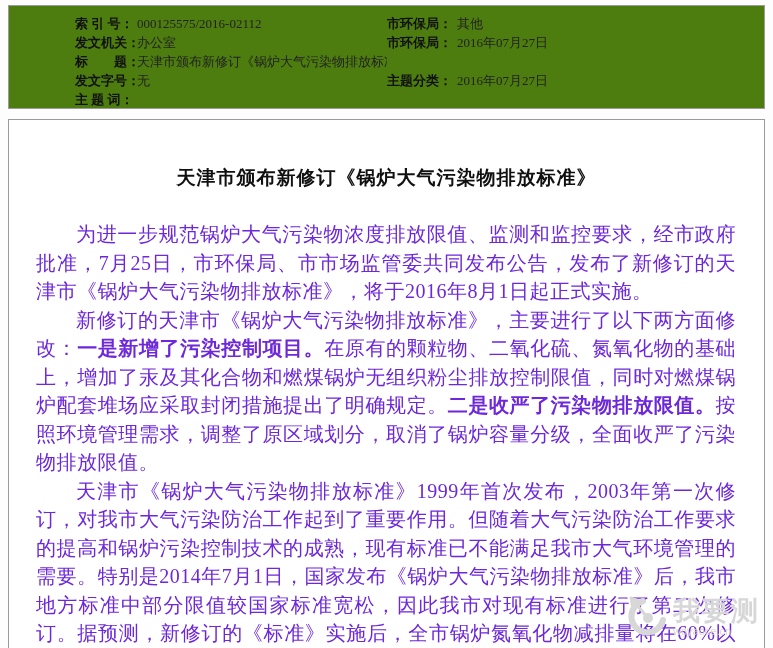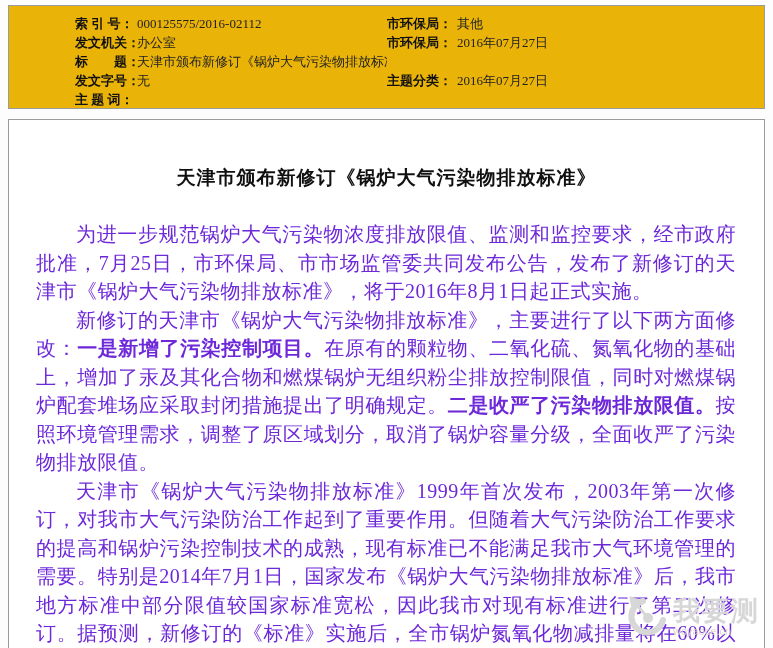--- a/index.html
+++ b/index.html
@@ -11,21 +11,21 @@
     color: #1d1d1d;
     overflow: hidden;
   }
   .page { position: relative; width: 773px; height: 648px; overflow: hidden; }
 
   
   .meta-box {
     position: absolute; left: 8px; top: 5px;
     width: 757px; height: 104px;
     border: 1px solid #9b9b9b;
-    background: #eab308;
+    background: #4d7c0f;
   }
   .meta-grid {
     display: grid;
     grid-template-columns: 62px 250px 70px auto;
     padding: 8px 6px 0 66px;
   }
   .meta-grid > div {
     height: 19px; line-height: 19px;
     font-size: 13px;
     white-space: nowrap;

